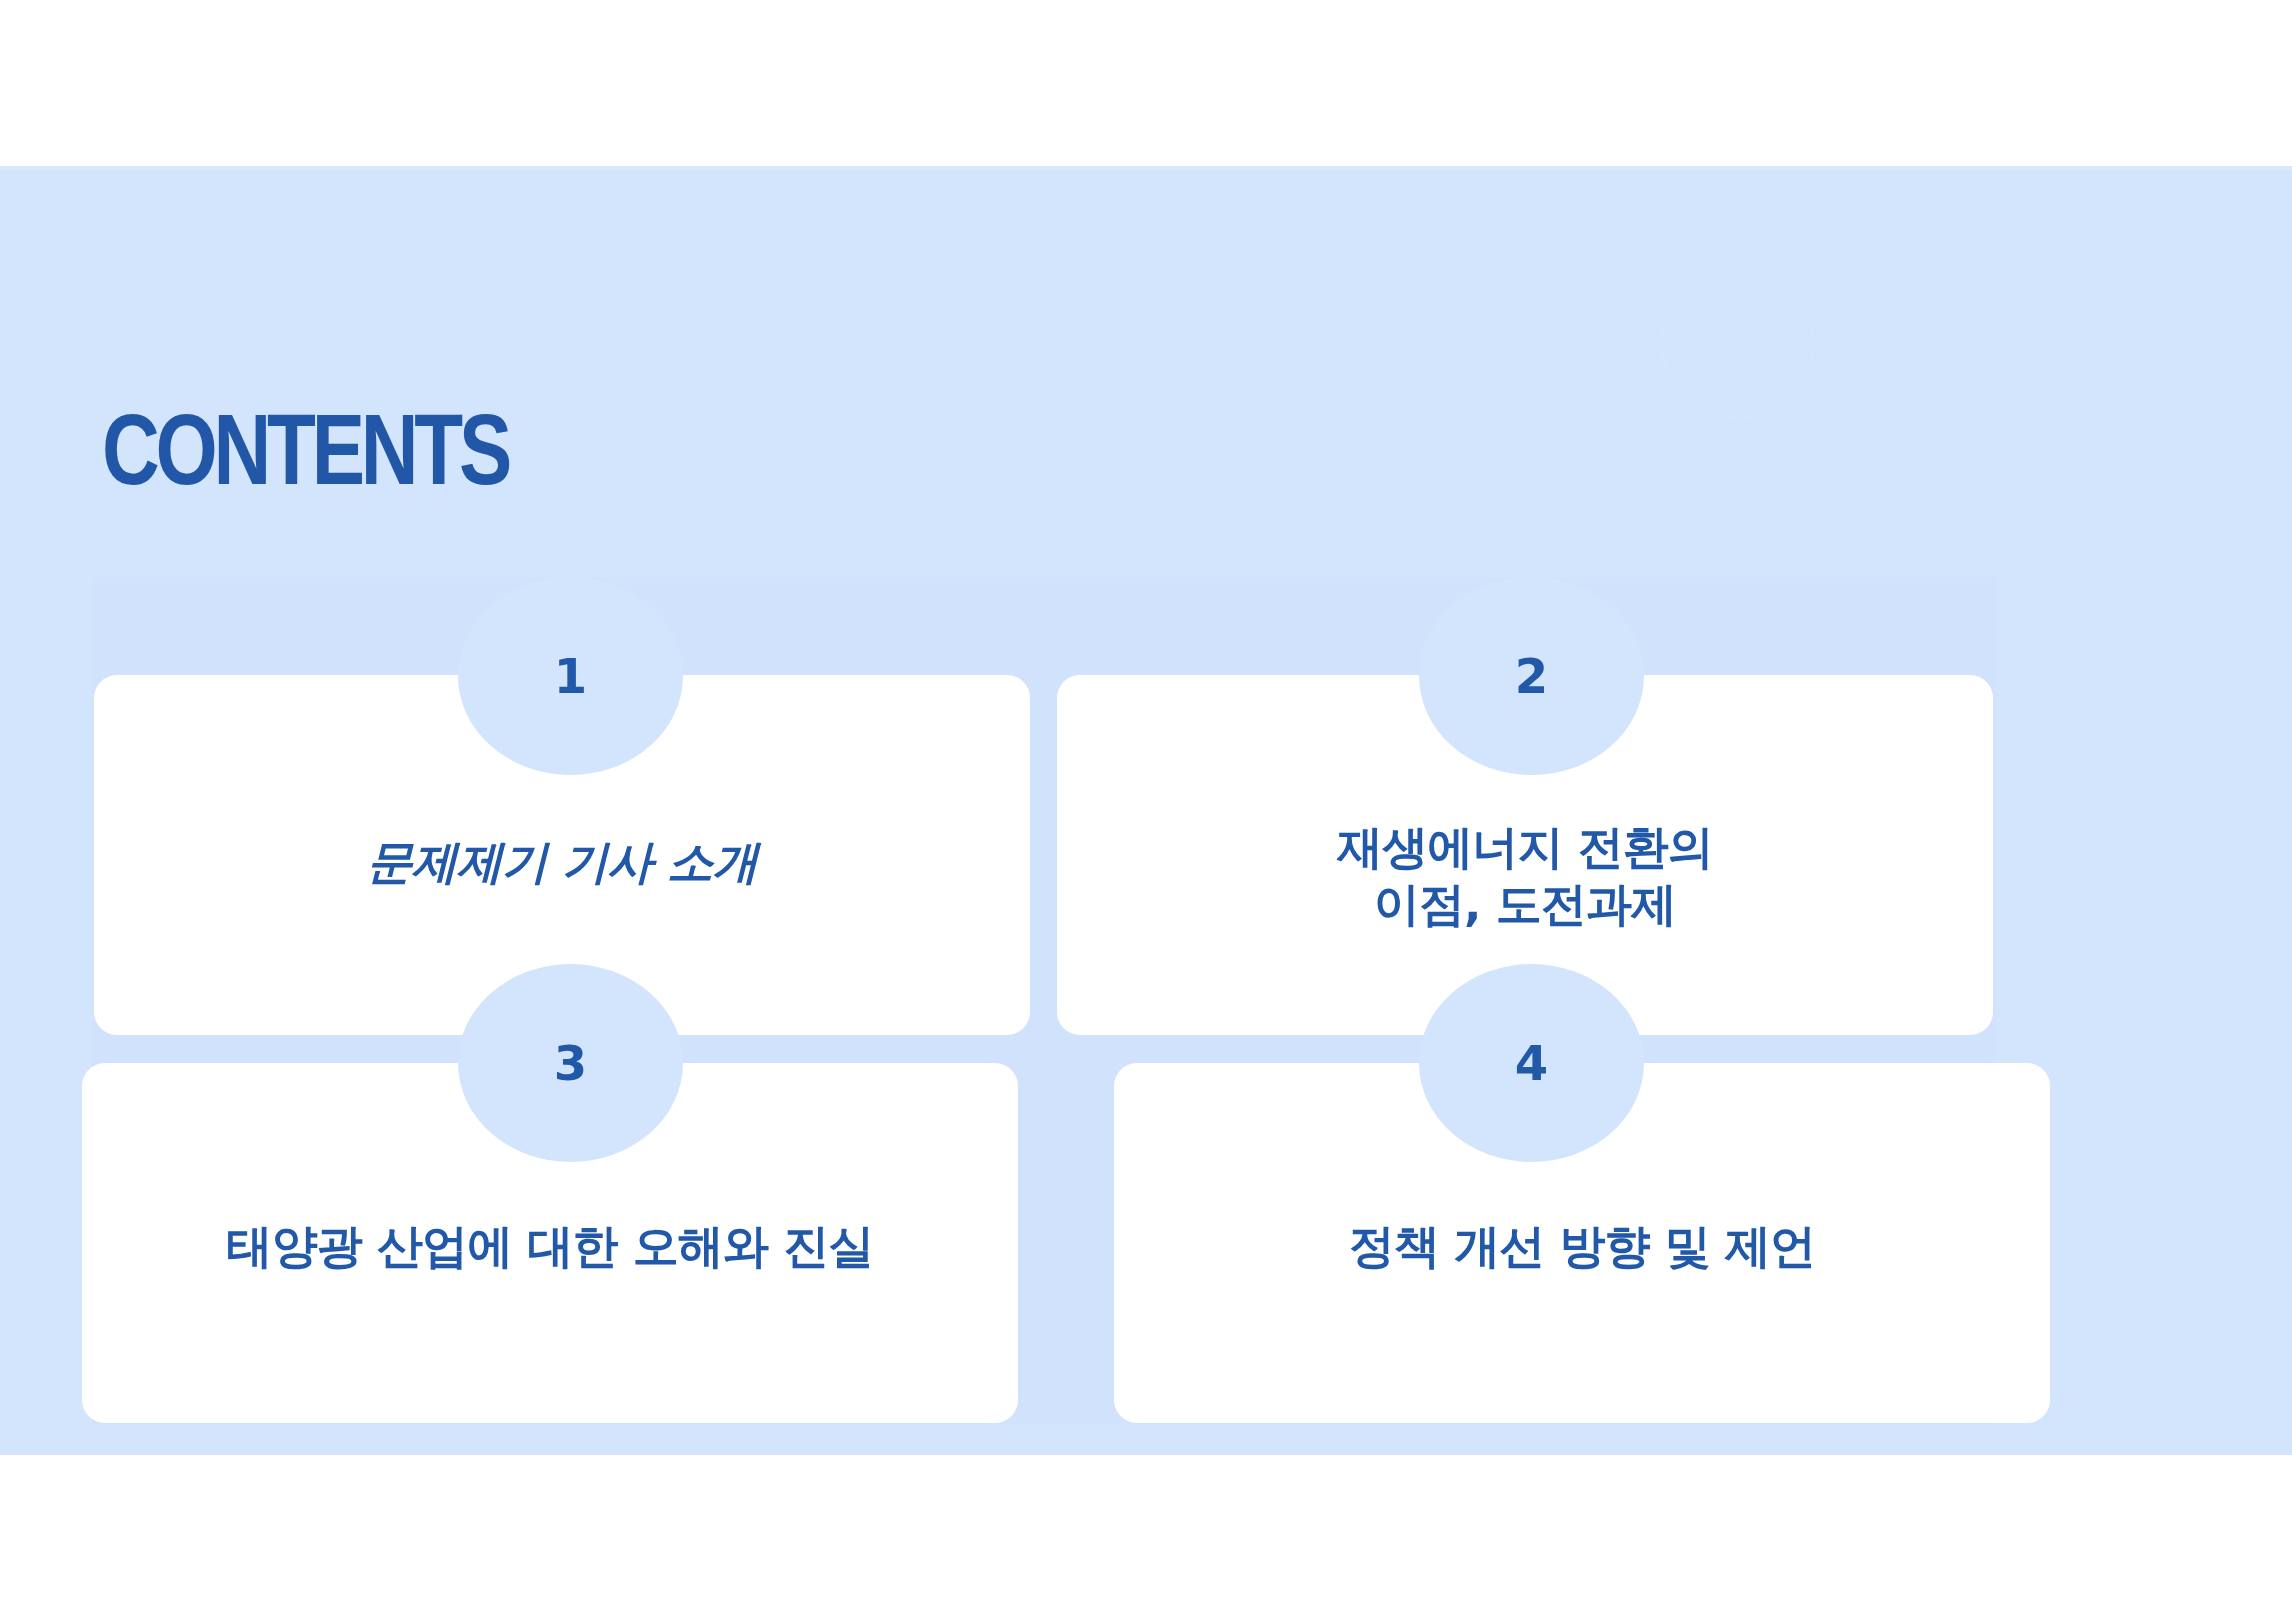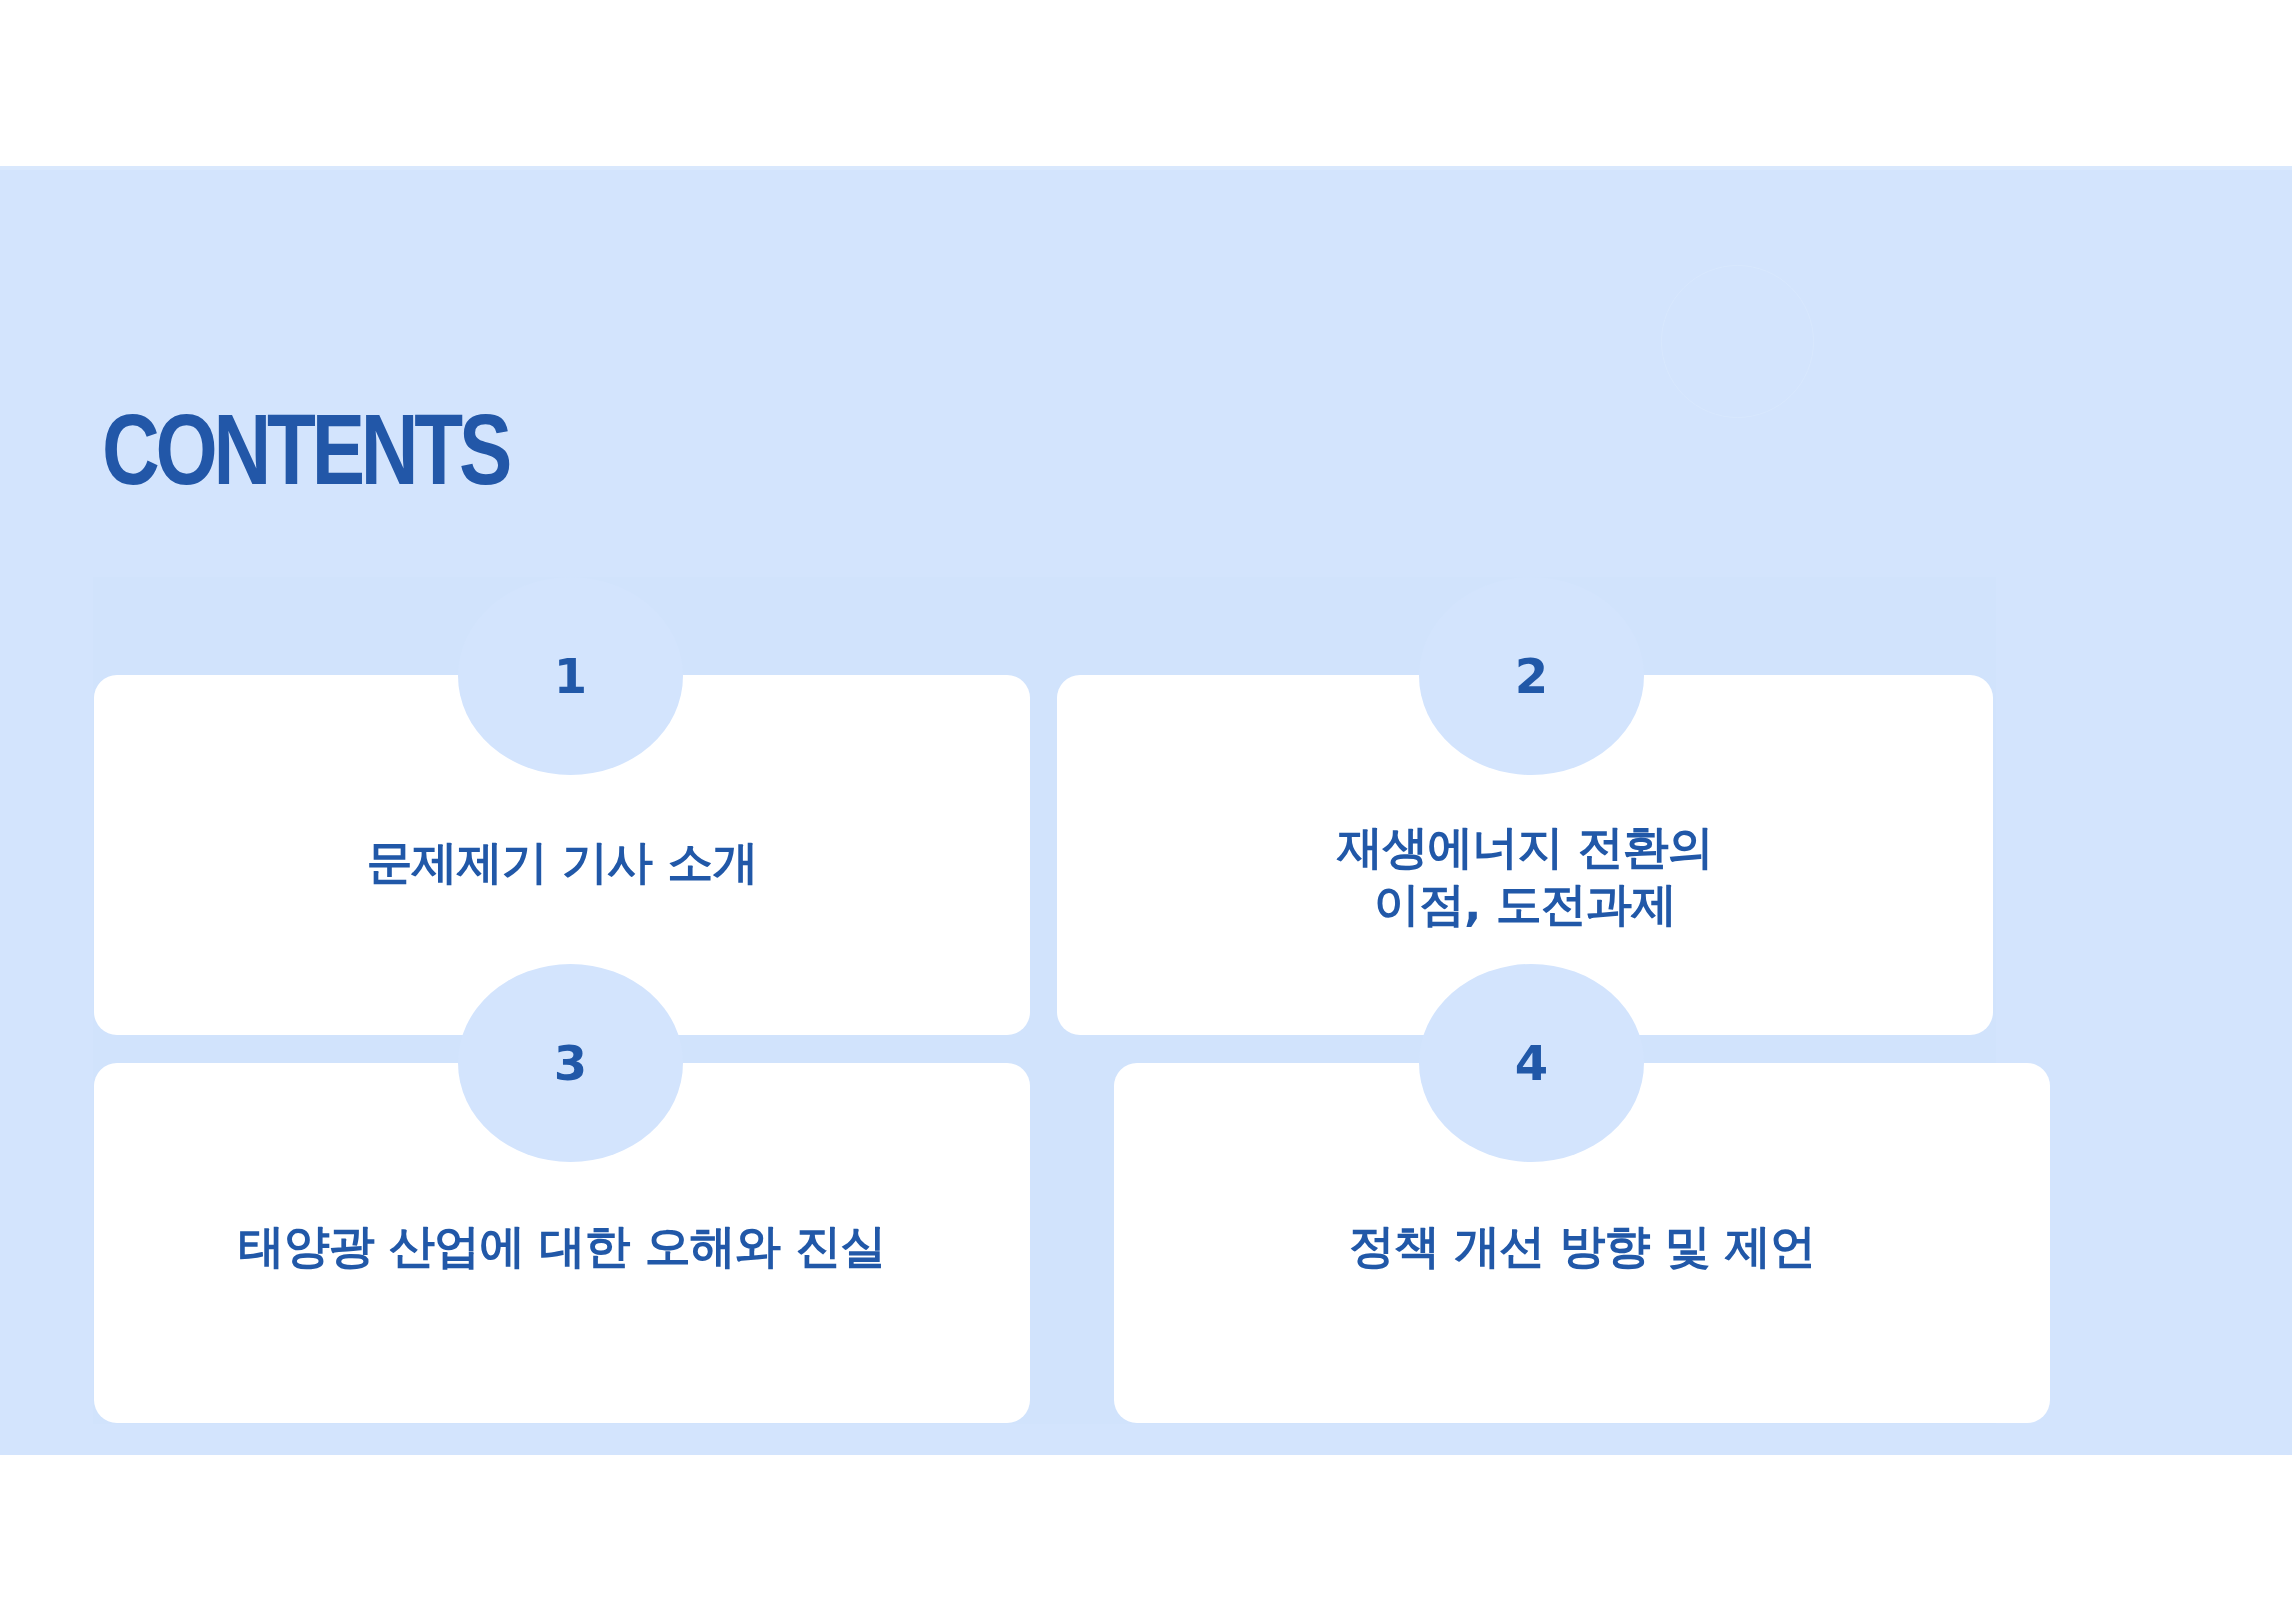--- a/index.html
+++ b/index.html
@@ -104,30 +104,30 @@
 </head>
 <body>
 
 <div class="band"></div>
 <div class="band-edge"></div>
 <div class="deco-ring"></div>
 <div class="grid-bg"></div>
 
 <div class="title">CONTENTS</div>
 
-<div class="card" style="left:94px; top:675px;">
+<div class="card" style="left:94px; top:675px;font-style:italic;">
   <span class="card-label" style="position:relative; top:7.1px;">문제제기 기사 소개</span>
 </div>
 
 <div class="card" style="left:1057px; top:675px;">
   <span class="card-label" style="position:relative; top:21px;">재생에너지 전환의
 이점, 도전과제</span>
 </div>
 
-<div class="card" style="left:94px; top:1063px;justify-content:center;">
+<div class="card" style="left:82px; top:1063px;justify-content:center;">
   <span class="card-label" style="position:relative; top:3.6px;">태양광 산업에 대한 오해와 진실</span>
 </div>
 
 <div class="card" style="left:1114px; top:1063px;">
   <span class="card-label" style="position:relative; top:3.6px;">정책 개선 방향 및 제언</span>
 </div>
 
 <div class="badge" style="left:458px; top:577px;">
   <span class="badge-num">1</span>
 </div>

